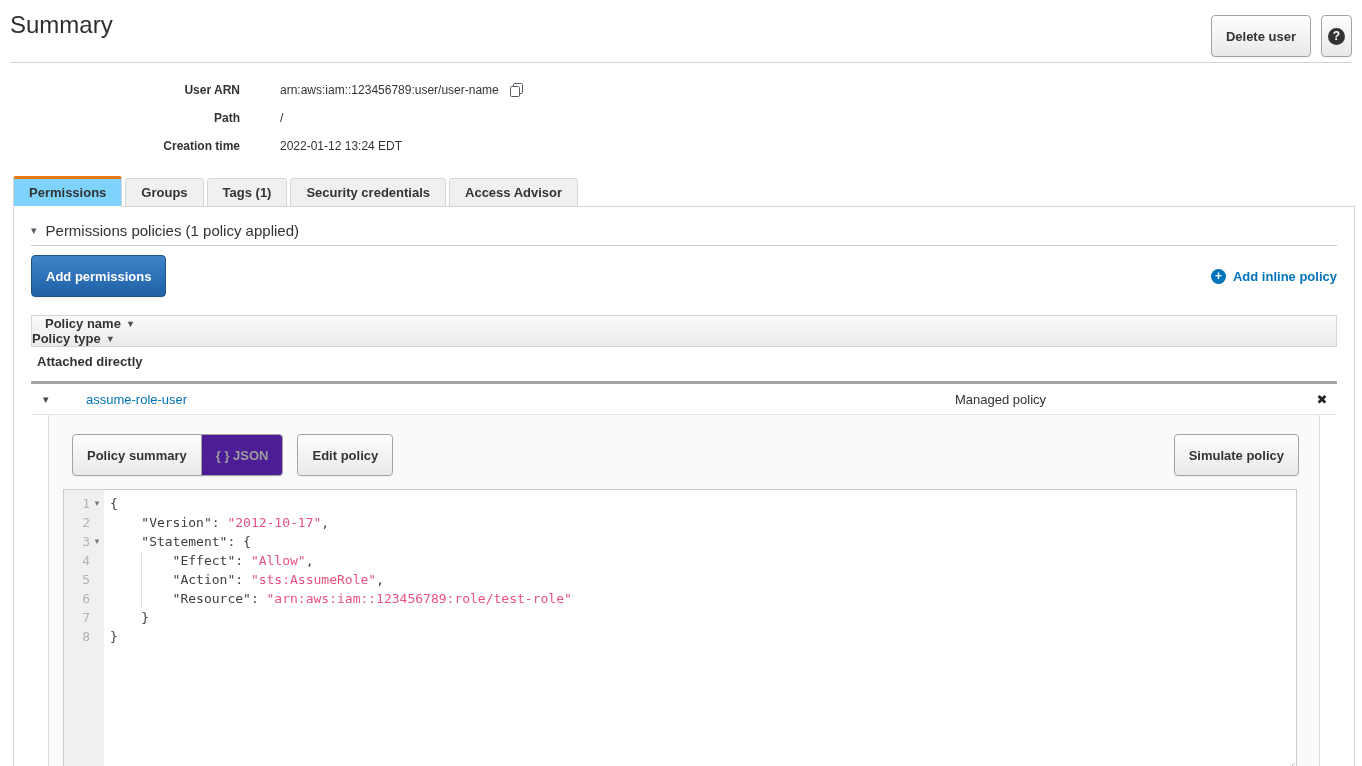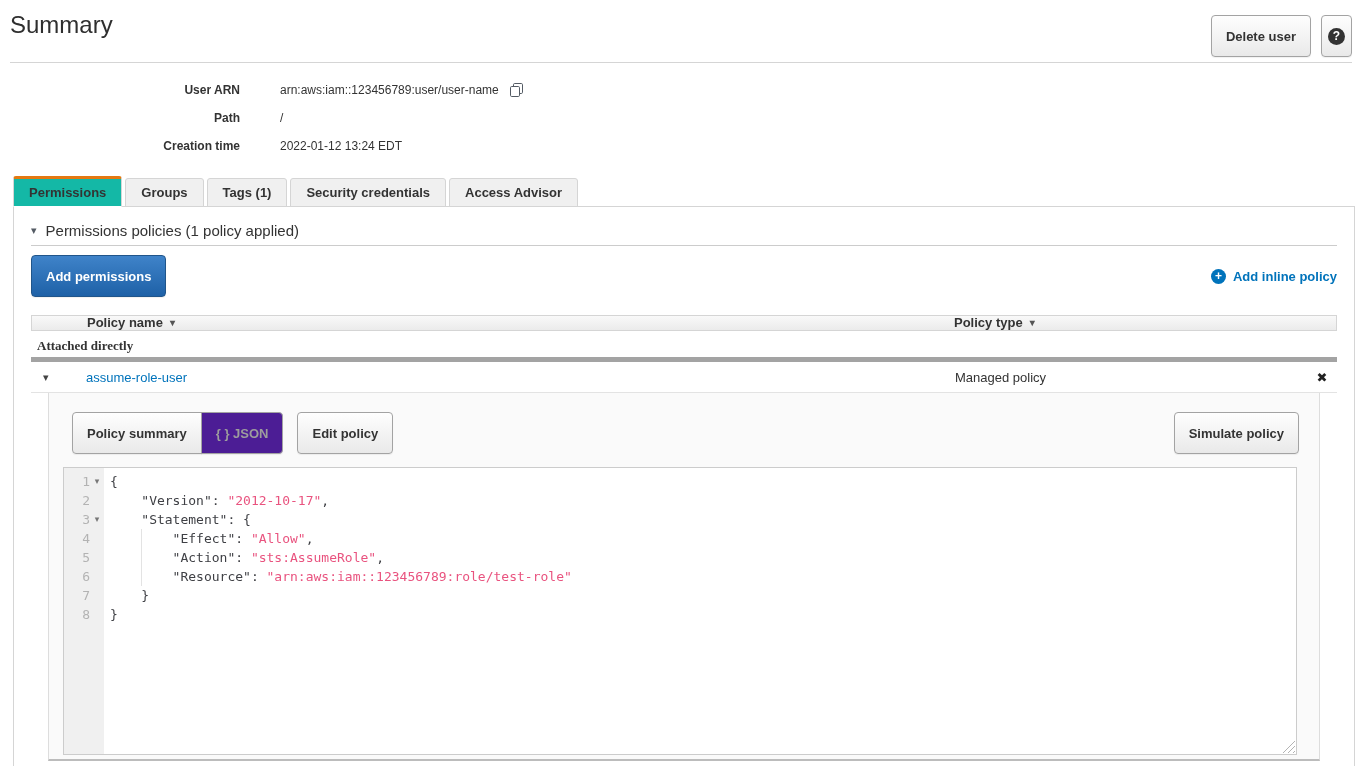--- a/index.html
+++ b/index.html
@@ -37,21 +37,21 @@
   .copy-icon { display:inline-flex; cursor:pointer; margin-left:2px; }
 
   
   .tabs { display:flex; align-items:flex-end; margin:16px 0 -1px 13px; position:relative; z-index:2; }
   .tab {
     font-size:13px; font-weight:bold; color:#333; cursor:pointer;
     padding:6px 15px 6px; background:#f0f0f0;
     border:1px solid #d5d5d5; border-radius:3px 3px 0 0; margin-right:3px; white-space:nowrap;
   }
   .tab.active {
-    background:#14b8a6; border-top:3px solid #e47911; border-bottom:1px solid #fff; 
+    background:#7dd3fc; border-top:3px solid #e47911; border-bottom:1px solid #fff; 
   }
 
   
   .panel {
     margin:0 7px 0 13px; border:1px solid #d5d5d5; border-bottom:none;
     background:#fff; height:578px; position:relative; overflow:hidden;
   }
   .section-head { display:flex; align-items:center; margin:15px 17px 0 17px; font-size:15px; color:#333; }
   .caret { font-size:11px; color:#545b64; cursor:pointer; }
   .section-head .caret { margin-right:9px; }
@@ -64,29 +64,29 @@
   }
   .add-inline { display:flex; align-items:center; gap:7px; color:#0073bb; font-weight:bold; font-size:13px; cursor:pointer; }
   .plus-circle {
     width:15px; height:15px; border-radius:50%; background:#0073bb; color:#fff;
     font-size:12px; font-weight:bold; display:flex; align-items:center; justify-content:center; line-height:1;
   }
 
   
   .ptable { margin:18px 17px 0 17px; font-size:13px; }
   .thead {
-    display:flex; align-items:flex-end; height:16px; font-weight:bold;
-    background:linear-gradient(#f9f9f9,#ebebeb); border:1px solid #d5d5d5;
+    display:flex; align-items:flex-start; height:32px; font-weight:bold;
+    background:linear-gradient(#f9f9f9,#ebebeb); border:1px solid #d5d5d5;flex-direction:column;
   }
   .th-expand { width:42px; border-right:1px solid #d5d5d5; }
   .th-name { flex:1; padding-left:13px; display:flex; align-items:center; gap:7px; cursor:pointer; }
   .th-type { width:352px; display:flex; align-items:center; gap:7px; cursor:pointer; }
   .th-last { width:30px; border-left:1px solid #d5d5d5; }
   .sort-caret { font-size:10px; color:#555; }
-  .group-row { height:31px; line-height:30px; font-weight:bold; padding-left:6px; border-bottom:5px solid #a3a3a3; color:#333;font-family:Liberation Serif, serif; }
+  .group-row { height:37px; line-height:30px; font-weight:bold; padding-left:6px; border-bottom:3px solid #a3a3a3; color:#333; }
   .policy-row { display:flex; align-items:center; height:31px; border-bottom:1px solid #e3e3e3; }
   .pr-expand { width:42px; padding-left:12px; font-size:11px; color:#444; cursor:pointer; }
   .pr-name { flex:1; padding-left:13px; }
   .pr-type { width:352px; color:#333; }
   .pr-last { width:30px; text-align:center; }
   .a-link { color:#0073bb; text-decoration:none; cursor:pointer; }
   .remove-x { font-size:13px; color:#222; cursor:pointer; }
 
   
   .expanded {

